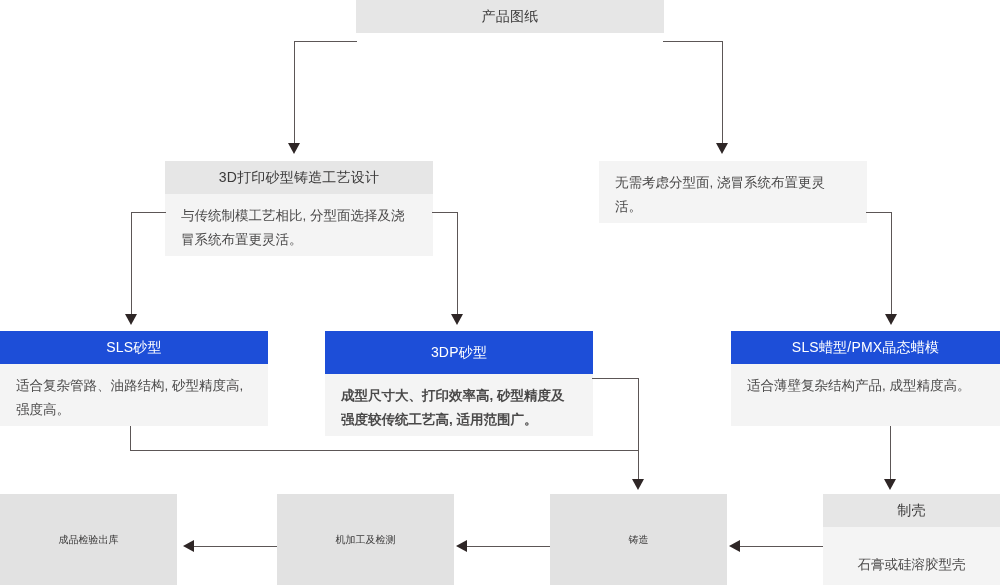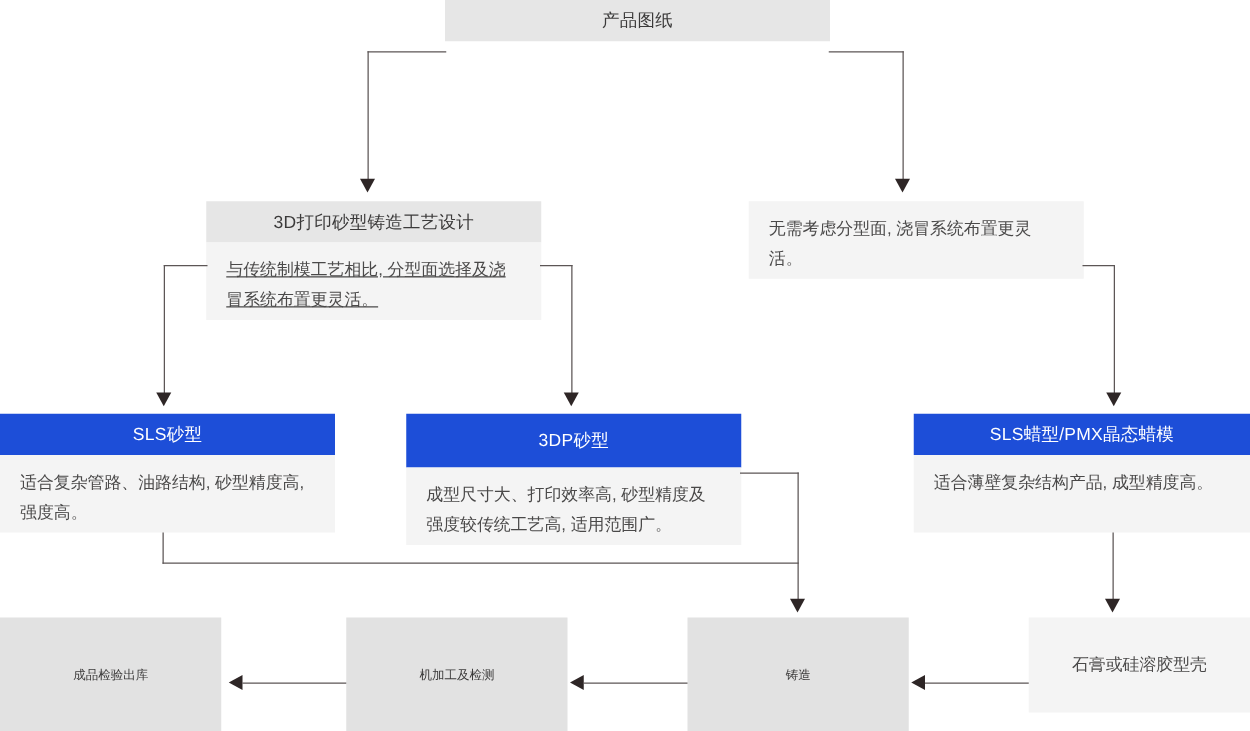--- a/index.html
+++ b/index.html
@@ -71,21 +71,21 @@
   <div class="ln h" style="left:294px;top:41px;width:63px;"></div>
   <div class="ln v" style="left:294px;top:41px;height:105px;"></div>
   <div class="arrow down" style="left:288px;top:143px;"></div>
 
   <div class="ln h" style="left:663px;top:41px;width:60px;"></div>
   <div class="ln v" style="left:722px;top:41px;height:105px;"></div>
   <div class="arrow down" style="left:716px;top:143px;"></div>
 
   <div class="card" style="left:165px;top:161px;width:268px;">
     <div class="hdr" style="height:33px;">3D打印砂型铸造工艺设计</div>
-    <div class="body" style="height:62px;text-decoration:underline;">与传统制模工艺相比, 分型面选择及浇冒系统布置更灵活。</div>
+    <div class="body" style="height:62px;">与传统制模工艺相比, 分型面选择及浇冒系统布置更灵活。</div>
   </div>
 
   <div class="card" style="left:599px;top:161px;width:268px;">
     <div class="body" style="height:62px;">无需考虑分型面, 浇冒系统布置更灵活。</div>
   </div>
 
   <div class="ln h" style="left:131px;top:212px;width:35px;"></div>
   <div class="ln v" style="left:131px;top:212px;height:105px;"></div>
   <div class="arrow down" style="left:125px;top:314px;"></div>
 
@@ -97,21 +97,21 @@
   <div class="ln v" style="left:891px;top:212px;height:105px;"></div>
   <div class="arrow down" style="left:885px;top:314px;"></div>
 
   <div class="card" style="left:0px;top:331px;width:268px;">
     <div class="hdr orange" style="height:33px;">SLS砂型</div>
     <div class="body" style="height:62px;">适合复杂管路、油路结构, 砂型精度高, 强度高。</div>
   </div>
 
   <div class="card" style="left:325px;top:331px;width:268px;">
     <div class="hdr orange" style="height:43px;">3DP砂型</div>
-    <div class="body" style="height:62px;">成型尺寸大、打印效率高, 砂型精度及强度较传统工艺高, 适用范围广。</div>
+    <div class="body" style="height:62px;font-weight:bold;">成型尺寸大、打印效率高, 砂型精度及强度较传统工艺高, 适用范围广。</div>
   </div>
 
   <div class="card" style="left:731px;top:331px;width:269px;">
     <div class="hdr orange" style="height:33px;">SLS蜡型/PMX晶态蜡模</div>
     <div class="body" style="height:62px;">适合薄壁复杂结构产品, 成型精度高。</div>
   </div>
 
   <div class="ln v" style="left:130px;top:426px;height:25px;"></div>
   <div class="ln h" style="left:130px;top:450px;width:509px;"></div>
 
@@ -122,20 +122,21 @@
   <div class="ln v" style="left:890px;top:426px;height:56px;"></div>
   <div class="arrow down" style="left:884px;top:479px;"></div>
 
   <div class="plain" style="left:0px;top:494px;width:177px;height:91px;">成品检验出库</div>
 
   <div class="plain" style="left:277px;top:494px;width:177px;height:91px;">机加工及检测</div>
 
   <div class="plain" style="left:550px;top:494px;width:177px;height:91px;">铸造</div>
 
   <div class="card" style="left:823px;top:494px;width:177px;">
+    <div class="hdr" style="height:33px;">制壳</div>
     <div class="body center" style="height:76px;text-align:center;">石膏或硅溶胶型壳</div>
   </div>
 
   <div class="ln h" style="left:740px;top:546px;width:83px;"></div>
   <div class="arrow left" style="left:729px;top:540px;"></div>
 
   <div class="ln h" style="left:467px;top:546px;width:83px;"></div>
   <div class="arrow left" style="left:456px;top:540px;"></div>
 
   <div class="ln h" style="left:194px;top:546px;width:83px;"></div>

